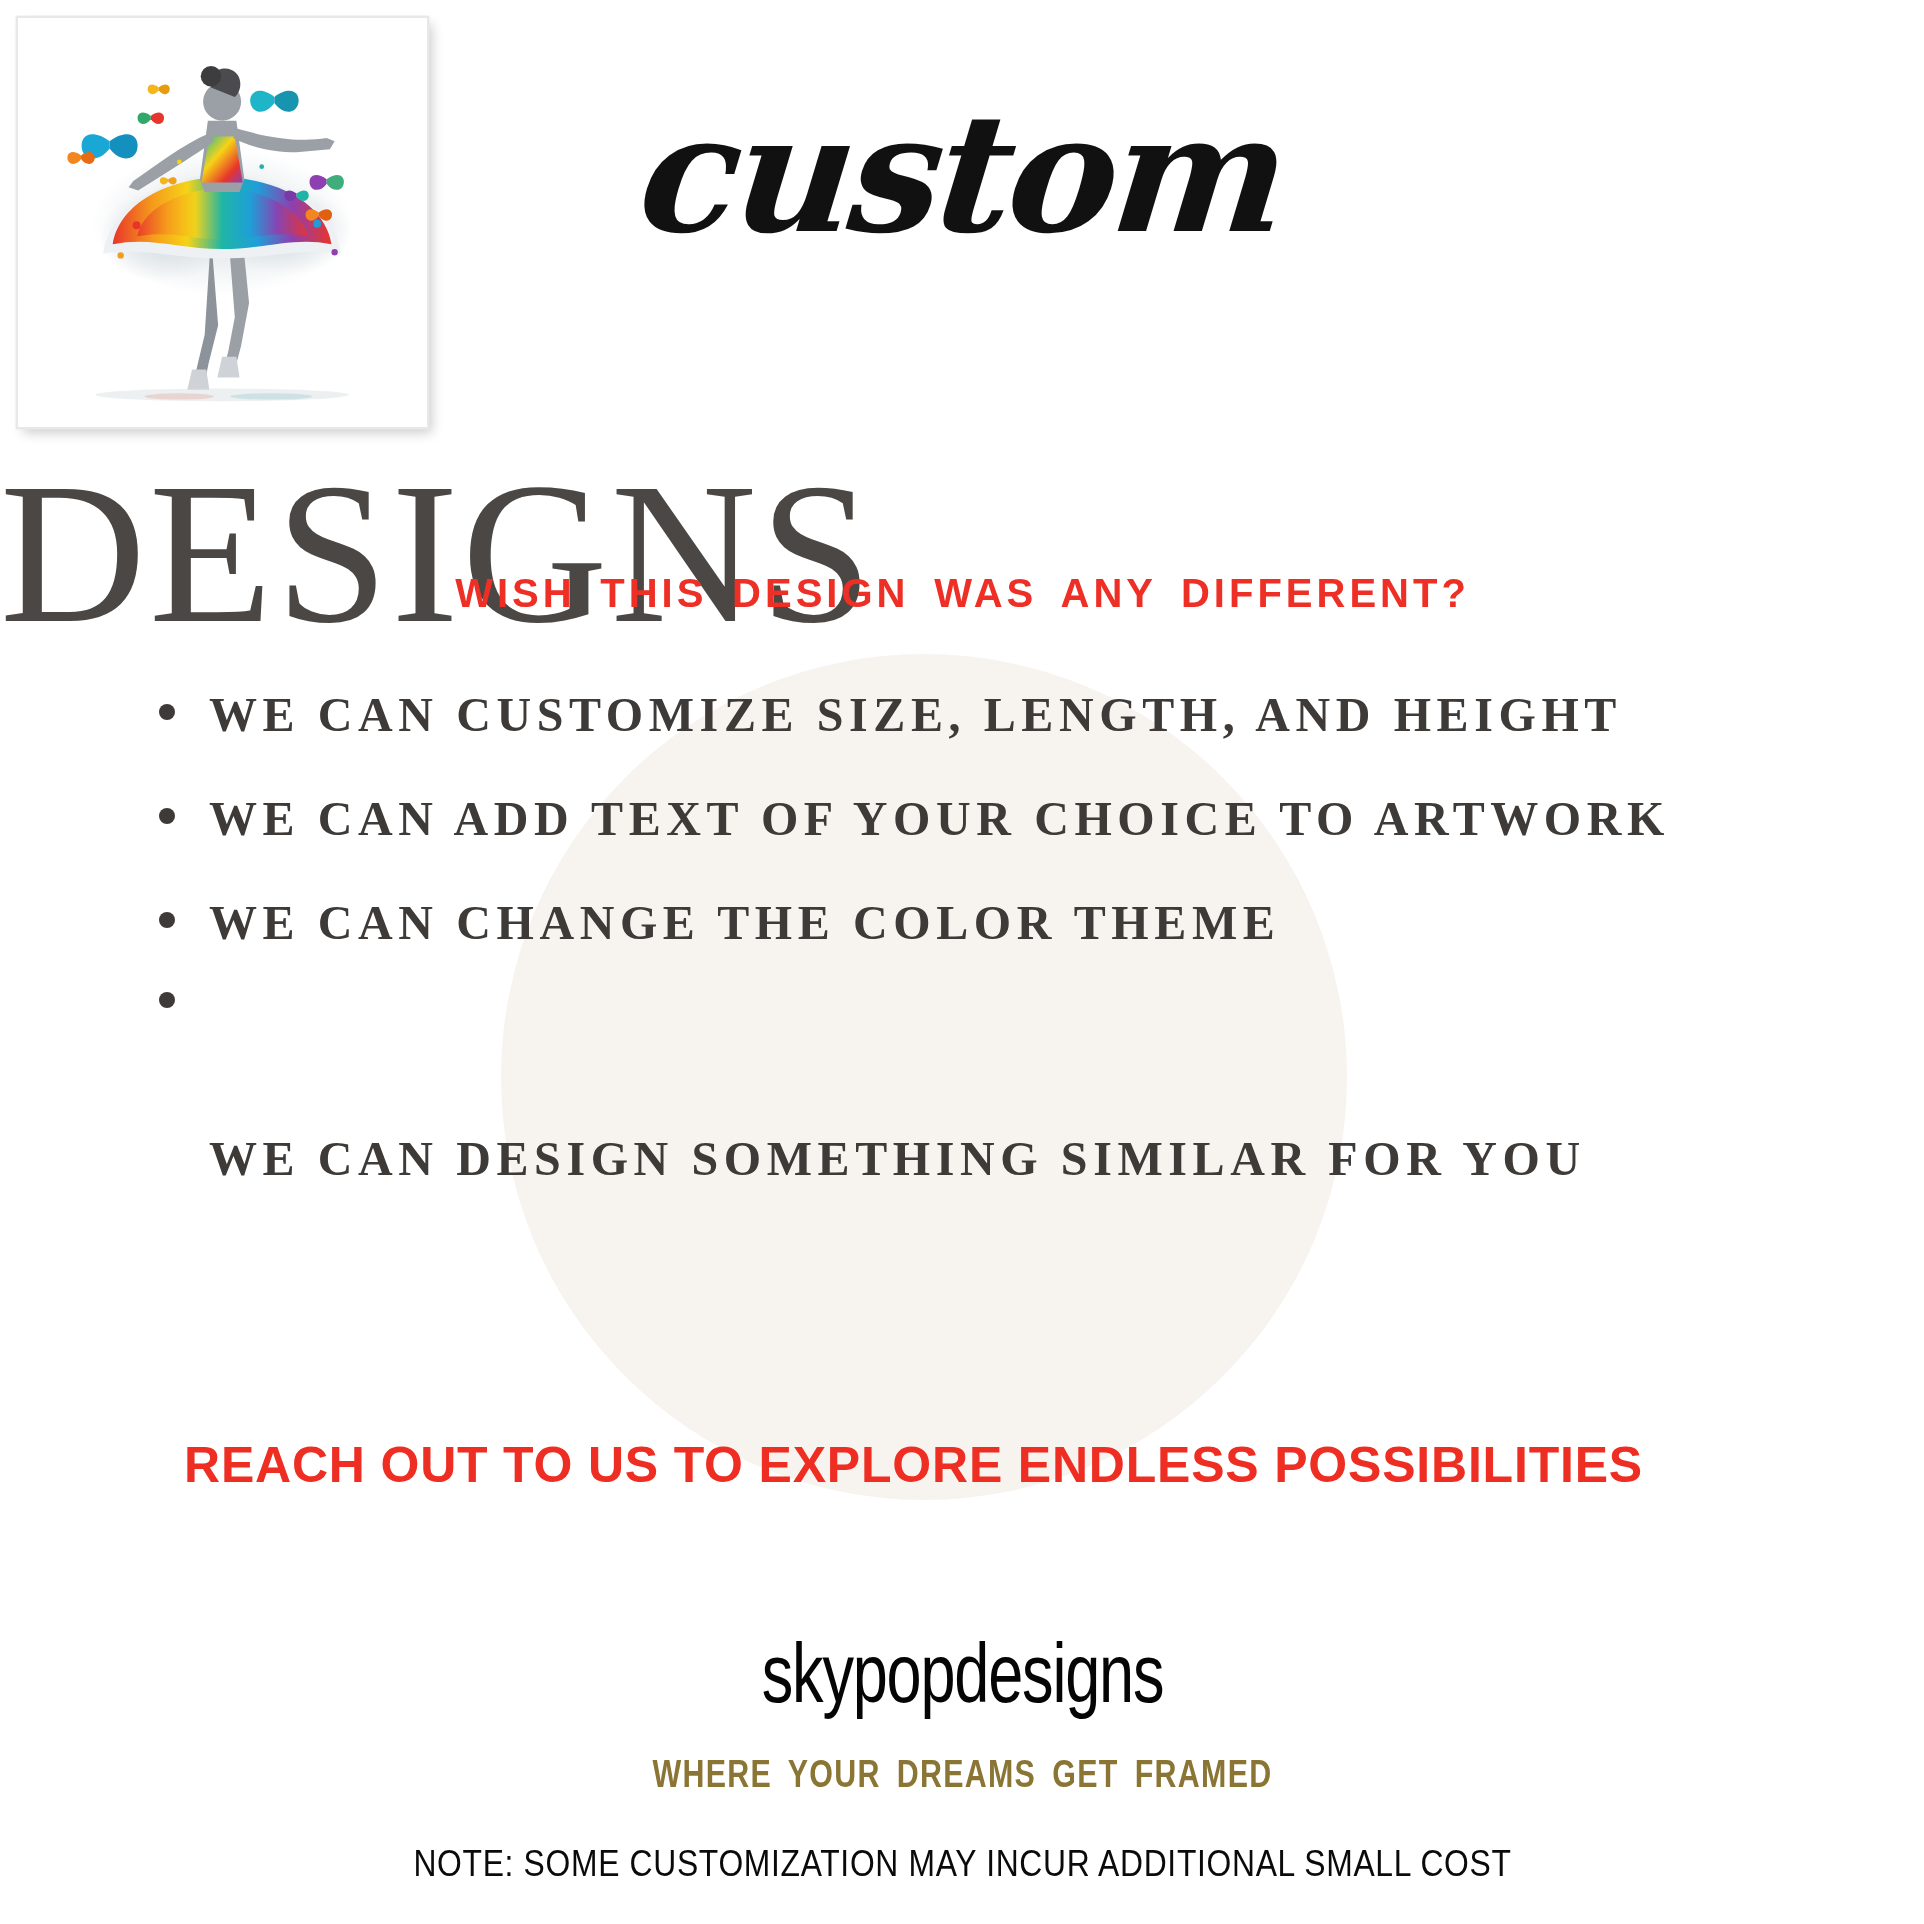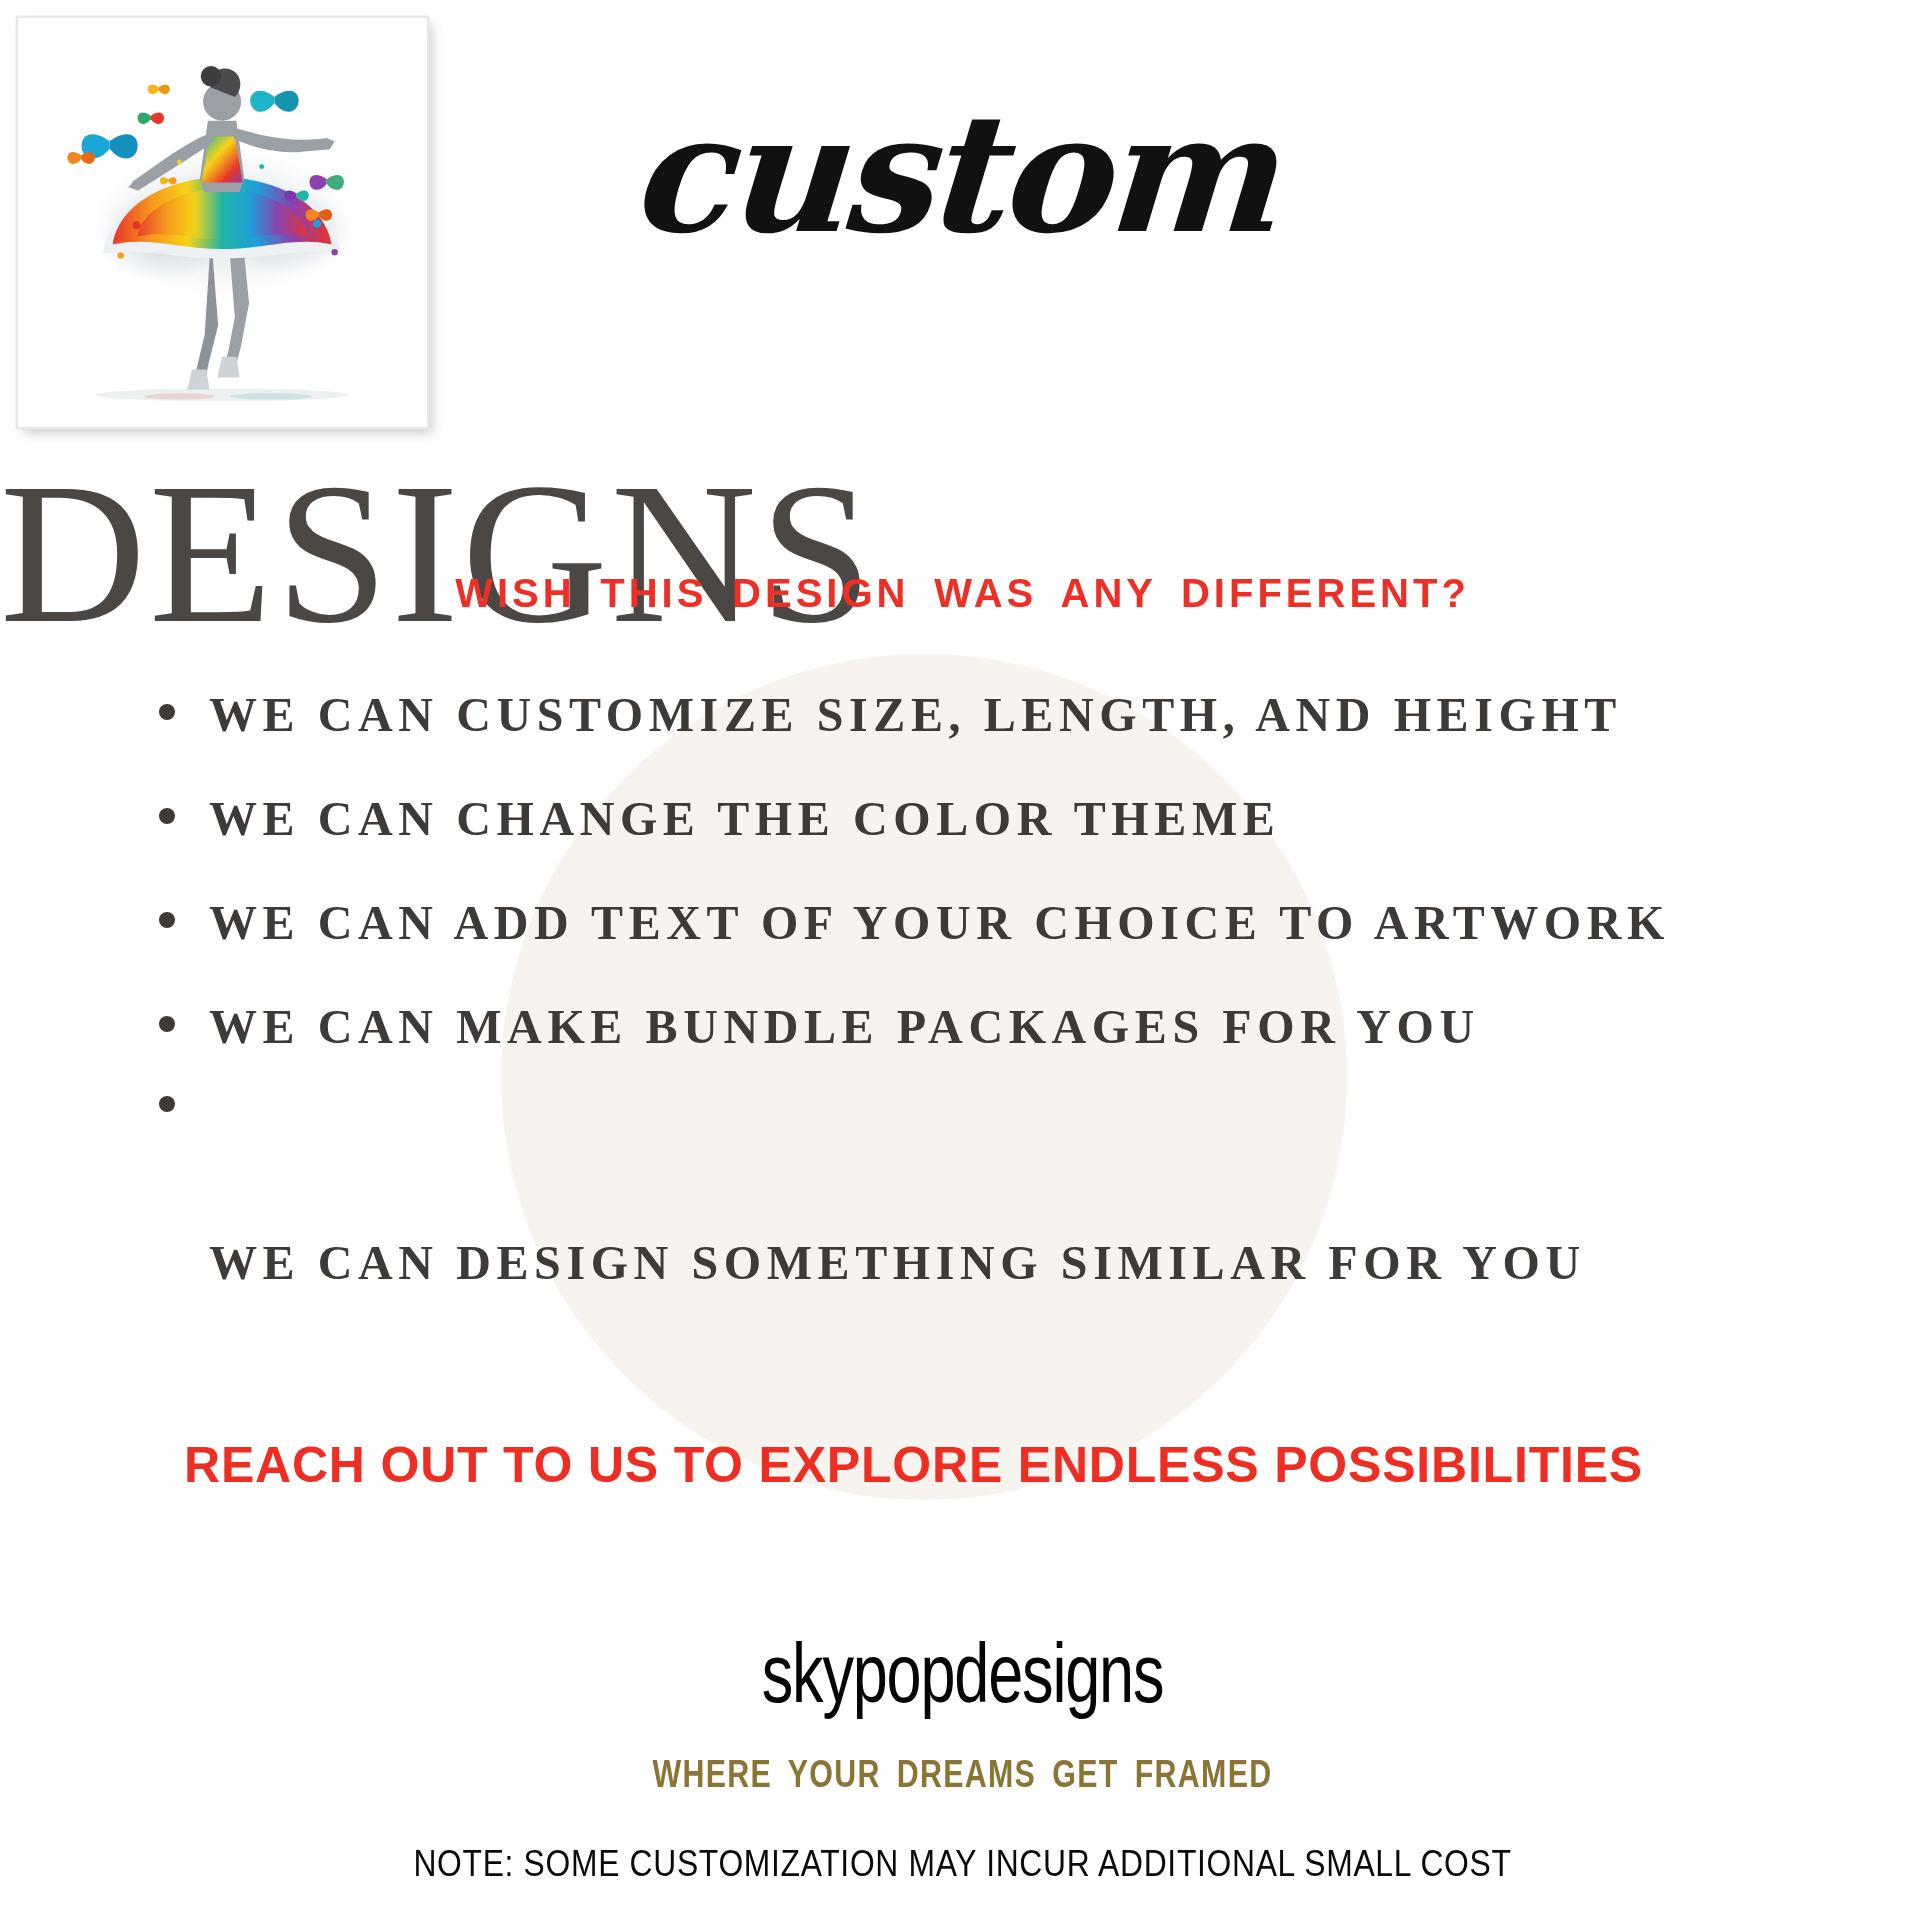--- a/index.html
+++ b/index.html
@@ -317,32 +317,28 @@
 
   <div class="sub-red">WISH THIS DESIGN WAS ANY DIFFERENT?</div>
 
   <ul class="bullets">
     <li class="bullet-row">
       <span class="bullet-dot"></span>
       <span class="bullet-text">WE CAN CUSTOMIZE SIZE, LENGTH, AND HEIGHT</span>
     </li>
     <li class="bullet-row">
       <span class="bullet-dot"></span>
-      <span class="bullet-text">WE CAN CHANGE THE COLOR THEME</span>
+      <span class="bullet-text">WE CAN ADD TEXT OF YOUR CHOICE TO ARTWORK</span>
     </li>
     <li class="bullet-row">
       <span class="bullet-dot"></span>
-      <span class="bullet-text">WE CAN ADD TEXT OF YOUR CHOICE TO ARTWORK</span>
+      <span class="bullet-text">WE CAN CHANGE THE COLOR THEME</span>
     </li>
     <li class="bullet-row">
       <span class="bullet-dot"></span>
-      <span class="bullet-text">WE CAN MAKE BUNDLE PACKAGES FOR YOU</span>
-    </li>
-    <li class="bullet-row">
-      <span class="bullet-dot"></span>
     </li>
     <li class="continuation">
       <span class="bullet-text">WE CAN DESIGN SOMETHING SIMILAR FOR YOU</span>
     </li>
   </ul>
 
   <div class="cta-red">REACH OUT TO US TO EXPLORE ENDLESS POSSIBILITIES</div>
 
   <div class="brand">skypopdesigns</div>
 

